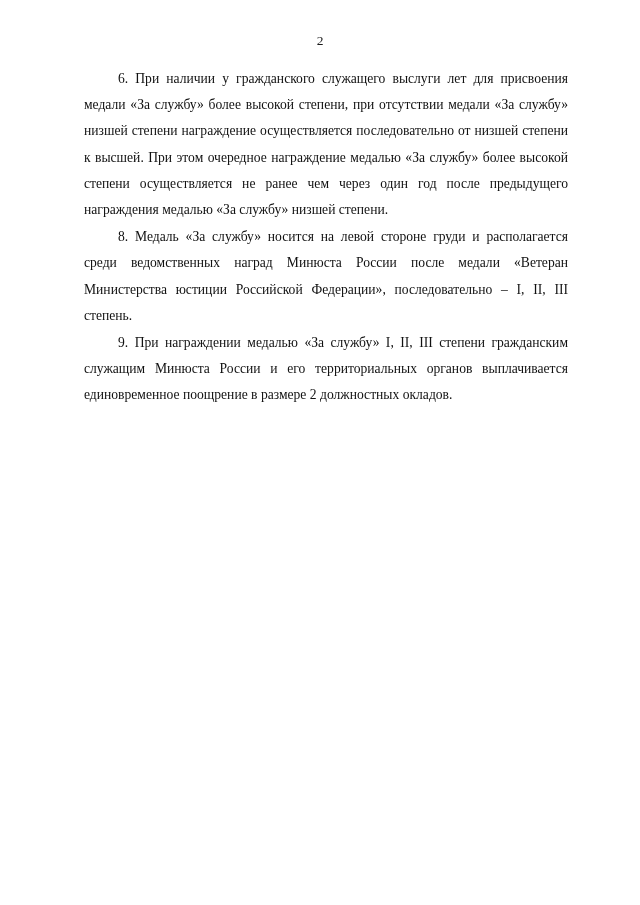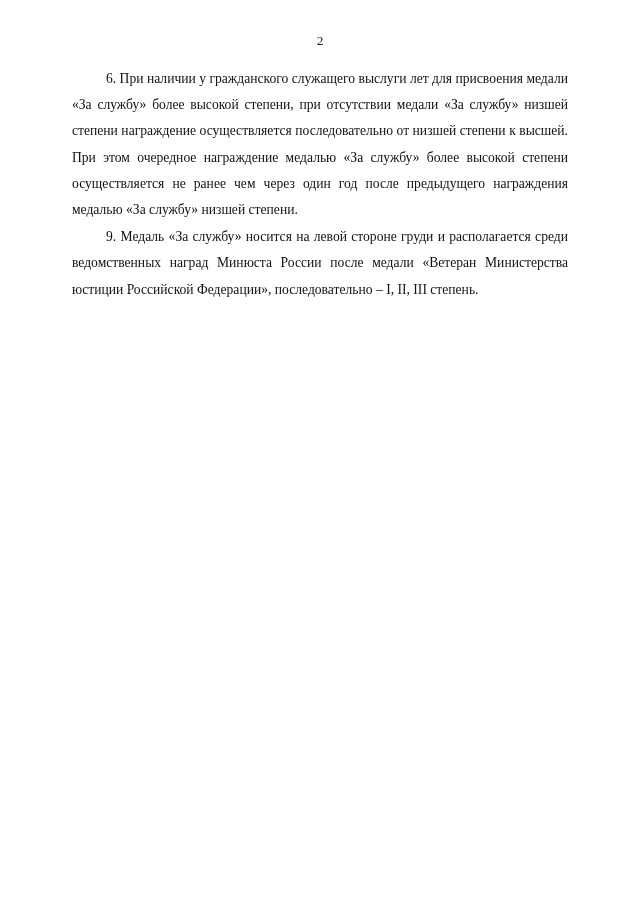--- a/index.html
+++ b/index.html
@@ -31,21 +31,21 @@
     line-height: 1;
     color: #1a1a1a;
   }
   .body-text {
     position: absolute;
     top: 66px;
     left: 72px;
     width: 496px;
   }
   .para {
-    margin: 0 0 1px 0;
+    margin: 0 0 1px 12px;
     text-align: justify;
     text-justify: inter-word;
     text-indent: 34px;
     font-size: 13.6px;
     line-height: 26.2px;
     color: #111111;
     hyphens: none;
   }
   .para:last-child {
     margin-bottom: 0;
@@ -53,16 +53,17 @@
 </style>
 </head>
 <body>
 
 <div class="page">
 
   <div class="page-number">2</div>
 
   <div class="body-text">
     <p class="para">6. При наличии у гражданского служащего выслуги лет для присвоения медали «За службу» более высокой степени, при отсутствии медали «За службу» низшей степени награждение осуществляется последовательно от низшей степени к высшей. При этом очередное награждение медалью «За службу» более высокой степени осуществляется не ранее чем через один год после предыдущего награждения медалью «За службу» низшей степени.</p>
-    <p class="para">9. Медаль «За службу» носится на левой стороне груди и располагается среди ведомственных наград Минюста России после медали «Ветеран Министерства юстиции Российской Федерации», последовательно – I, II, III степень.</p>
+    <p class="para">8. Медаль «За службу» носится на левой стороне груди и располагается среди ведомственных наград Минюста России после медали «Ветеран Министерства юстиции Российской Федерации», последовательно – I, II, III степень.</p>
+    <p class="para">9. При награждении медалью «За службу» I, II, III степени гражданским служащим Минюста России и его территориальных органов выплачивается единовременное поощрение в размере 2 должностных окладов.</p>
   </div>
 
 </div>
 
 </body></html>

